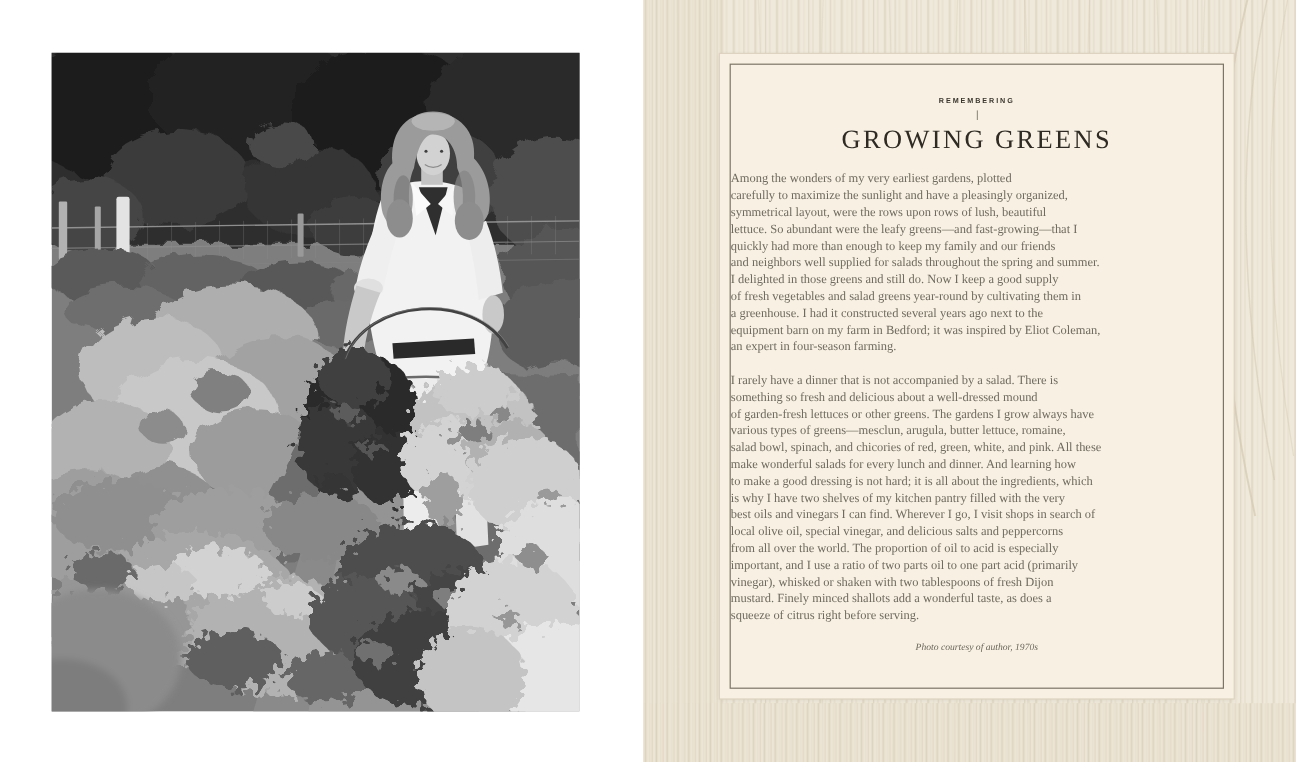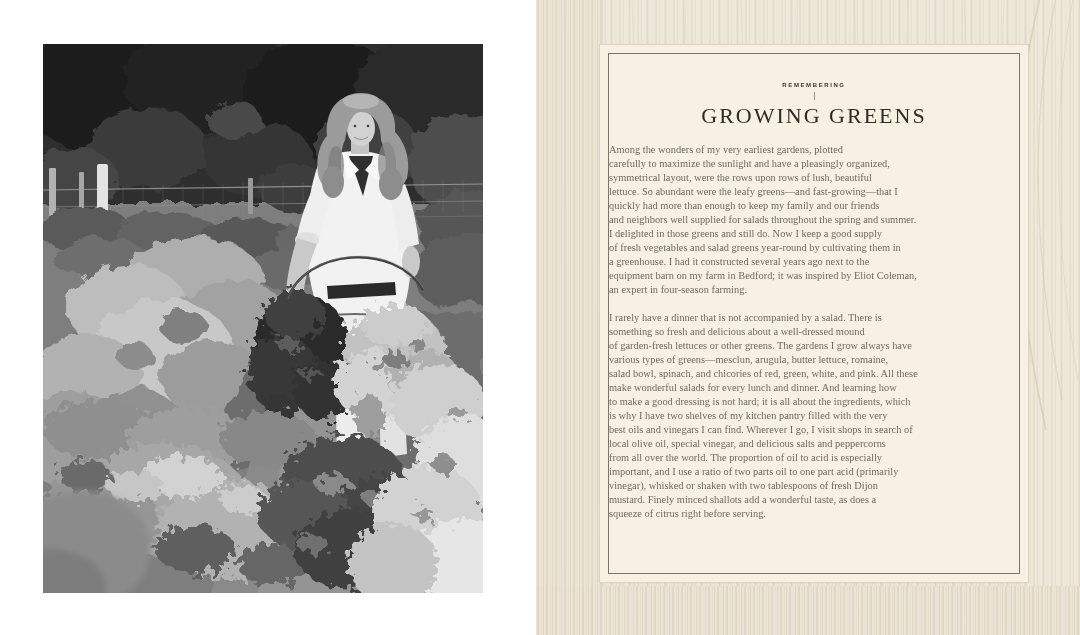--- a/index.html
+++ b/index.html
@@ -275,17 +275,18 @@
 make wonderful salads for every lunch and dinner. And learning how
 to make a good dressing is not hard; it is all about the ingredients, which
 is why I have two shelves of my kitchen pantry filled with the very
 best oils and vinegars I can find. Wherever I go, I visit shops in search of
 local olive oil, special vinegar, and delicious salts and peppercorns
 from all over the world. The proportion of oil to acid is especially
 important, and I use a ratio of two parts oil to one part acid (primarily
 vinegar), whisked or shaken with two tablespoons of fresh Dijon
 mustard. Finely minced shallots add a wonderful taste, as does a
 squeeze of citrus right before serving.</p>
+        <div class="caption">Photo courtesy of author, 1970s</div>
       </div>
     </section>
   </div>
 
 </div>
 
 </body></html>

